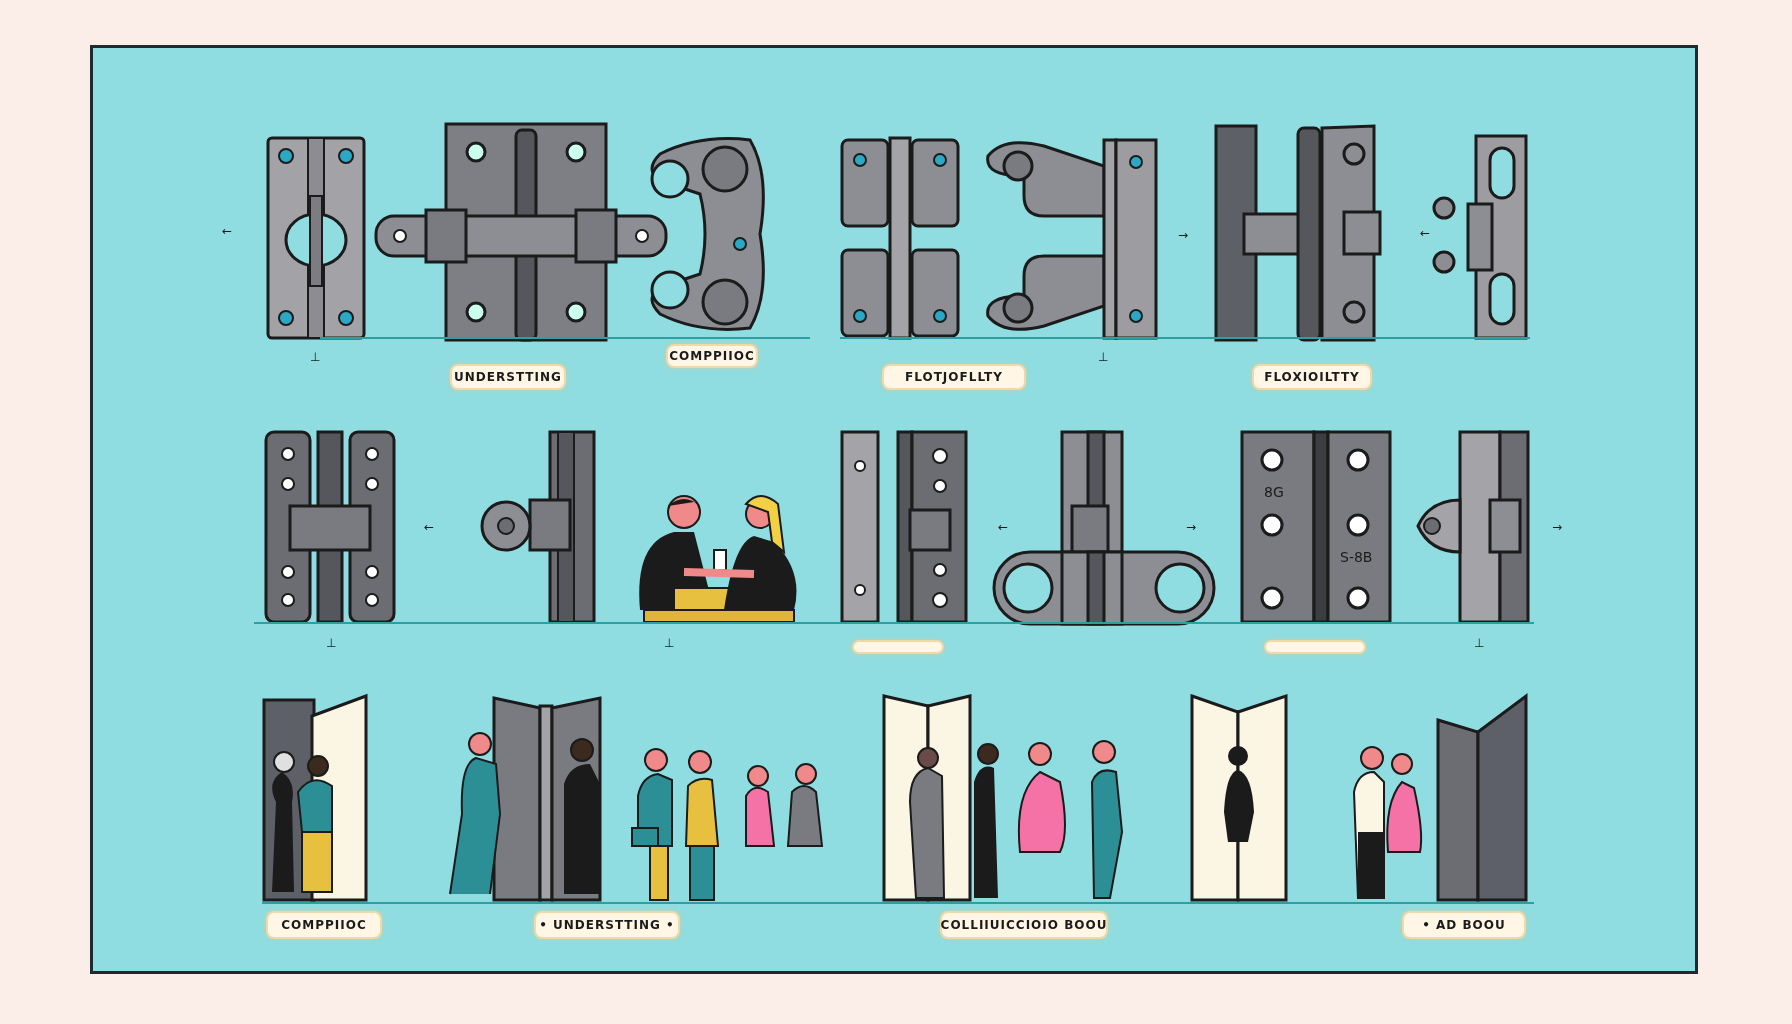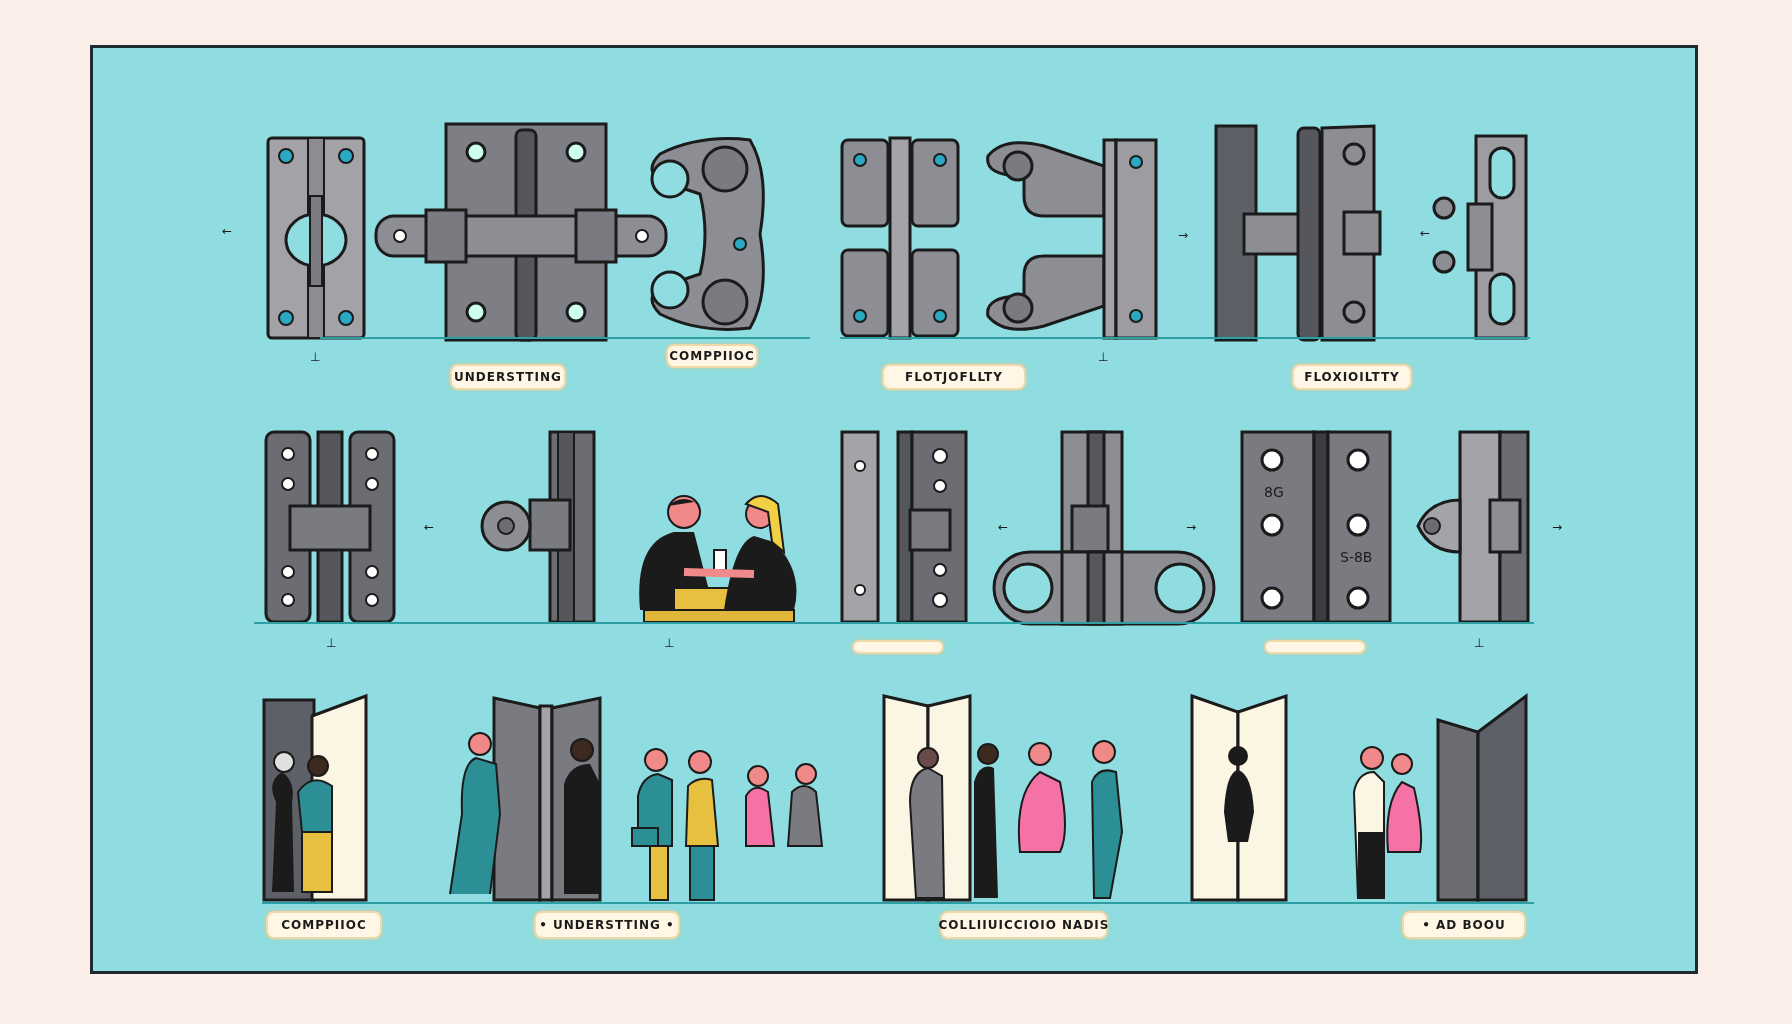--- a/index.html
+++ b/index.html
@@ -96,21 +96,21 @@
 
 <div class="tick" style="left:222px;top:224px">←</div>
 <div class="tick" style="left:1178px;top:228px">→</div>
 <div class="tick" style="left:1420px;top:226px">←</div>
 <div class="tick" style="left:310px;top:350px">⊥</div>
 <div class="tick" style="left:1098px;top:350px">⊥</div>
 
 <div class="pill" style="left:450px;top:364px;width:112px;height:22px">UNDERSTTING</div>
 <div class="pill" style="left:666px;top:344px;width:88px;height:20px">COMPPIIOC</div>
 <div class="pill" style="left:882px;top:364px;width:140px;height:22px">FLOTJOFLLTY</div>
-<div class="pill" style="left:1292px;top:364px;width:116px;height:22px">FLOXIOILTTY</div>
+<div class="pill" style="left:1252px;top:364px;width:116px;height:22px">FLOXIOILTTY</div>
 
 <svg style="left:264px;top:430px" width="132" height="194">
   <rect x="2" y="2" width="44" height="190" rx="8" fill="#6b6d73" stroke="#1b1b1b" stroke-width="3"></rect>
   <rect x="86" y="2" width="44" height="190" rx="8" fill="#6b6d73" stroke="#1b1b1b" stroke-width="3"></rect>
   <rect x="54" y="2" width="24" height="190" fill="#55575d" stroke="#1b1b1b" stroke-width="3"></rect>
   <rect x="26" y="76" width="80" height="44" fill="#7a7b81" stroke="#1b1b1b" stroke-width="3"></rect>
   <g fill="#fff" stroke="#1b1b1b" stroke-width="2">
     <circle cx="24" cy="24" r="6"></circle>
       <circle cx="24" cy="54" r="6"></circle>
       <circle cx="24" cy="142" r="6"></circle>
@@ -267,14 +267,14 @@
   <rect x="10" y="140" width="26" height="66" fill="#1b1b1b"></rect>
   <circle cx="24" cy="66" r="11" fill="#f08a8a" stroke="#1b1b1b" stroke-width="2"></circle>
   <path d="M40 160 Q36 110 54 90 L66 96 Q76 140 72 160Z" fill="#f472a6" stroke="#1b1b1b" stroke-width="2"></path>
   <circle cx="54" cy="72" r="10" fill="#f08a8a" stroke="#1b1b1b" stroke-width="2"></circle>
 </svg>
 
 <div class="baseline" style="left:262px;top:902px;width:1272px"></div>
 
 <div class="pill" style="left:266px;top:911px;width:112px;height:24px">COMPPIIOC</div>
 <div class="pill" style="left:534px;top:911px;width:142px;height:24px">• UNDERSTTING •</div>
-<div class="pill" style="left:940px;top:911px;width:164px;height:24px">COLLIIUICCIOIO NADIS</div>
+<div class="pill" style="left:940px;top:911px;width:164px;height:24px">COLLIIUICCIOIO BOOU</div>
 <div class="pill" style="left:1402px;top:911px;width:120px;height:24px">• AD BOOU</div>
 
 </body></html>

